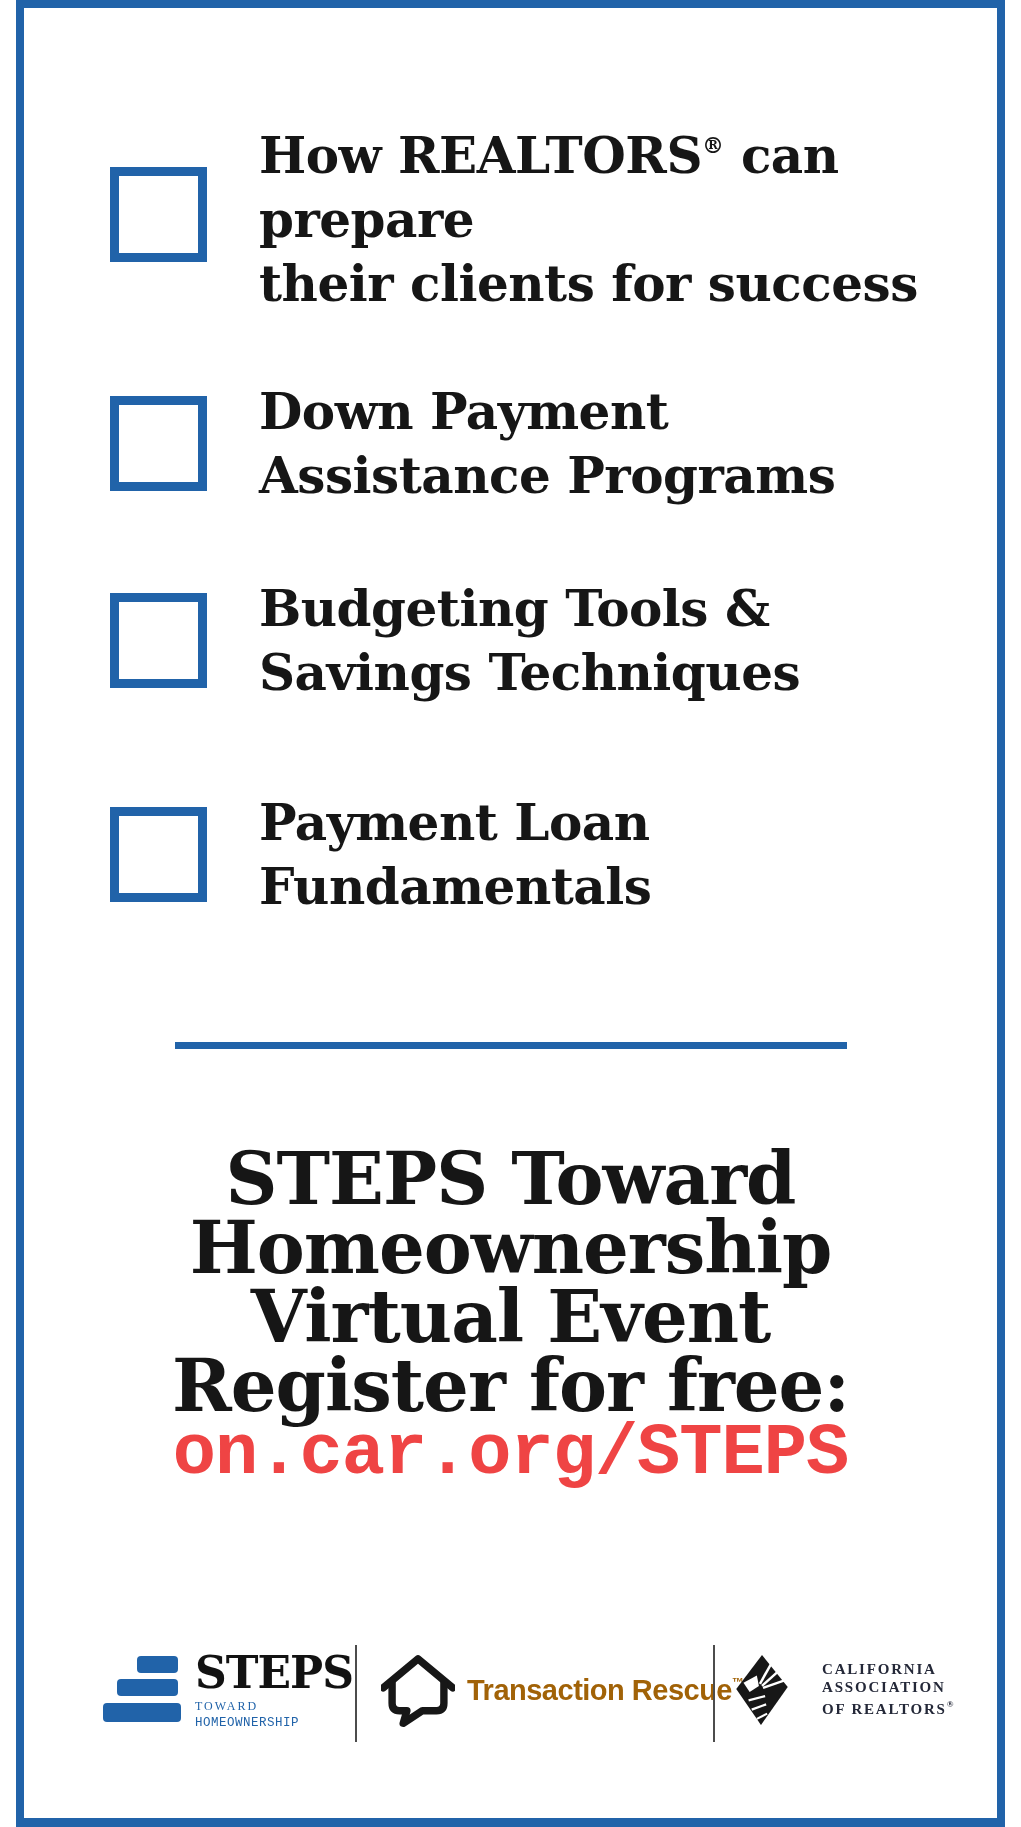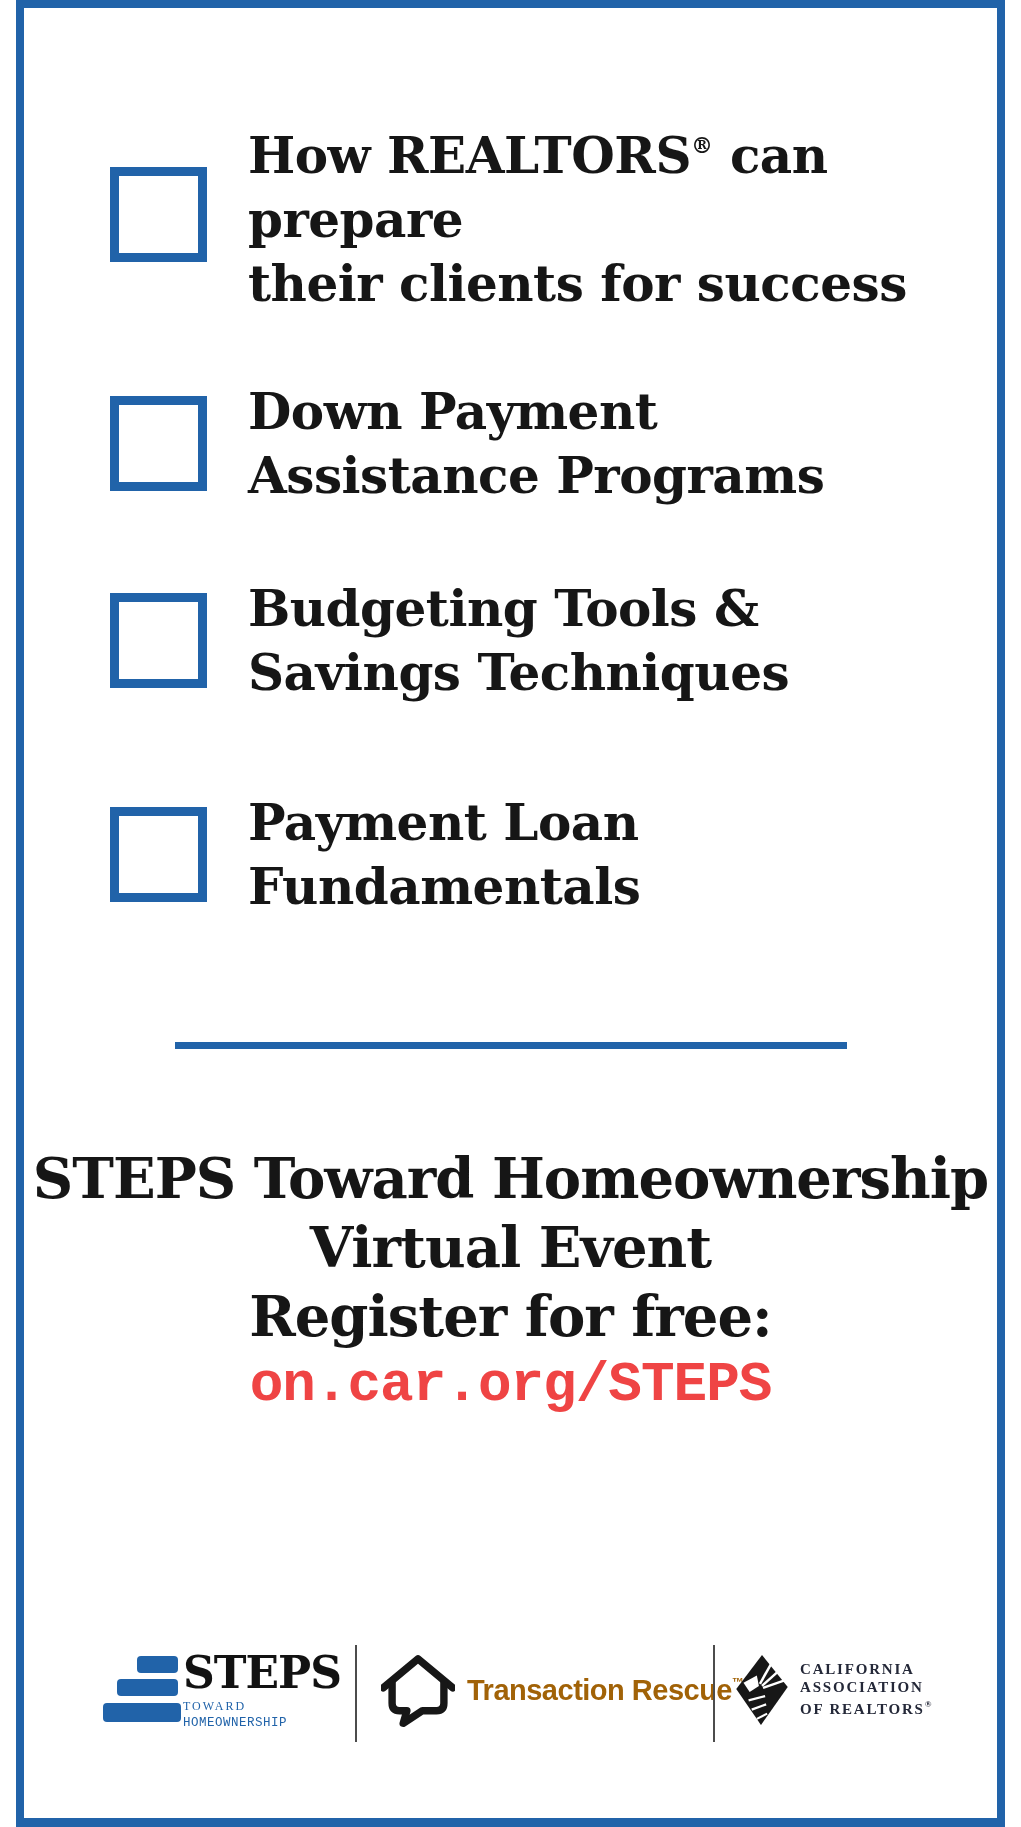--- a/index.html
+++ b/index.html
@@ -9,21 +9,21 @@
   }
   
   .frame{
     position:absolute;left:16px;right:16px;top:0;bottom:0;
     border:8px solid #2163A9;border-bottom-width:9px;box-sizing:border-box;
     pointer-events:none;
   }
   
   .check-row{
     position:absolute;left:110px;height:95px;
-    display:flex;align-items:center;gap:41px;
+    display:flex;align-items:center;gap:52px;
   }
   .checkbox{
     flex:none;width:97px;height:95px;box-sizing:border-box;
     border:9px solid #2163A9;background:#fff;
   }
   .item-text{
     white-space:pre-line;
     font-size:50px;font-weight:bold;line-height:64px;
     letter-spacing:-0.5px;color:#161616;
   }
@@ -31,25 +31,25 @@
     font-size:22px;font-weight:bold;vertical-align:20px;letter-spacing:0;
   }
   .divider{
     position:absolute;left:175px;top:1042px;width:672px;height:7px;
     background:#2163A9;
   }
   
   .event{
     position:absolute;left:24px;right:24px;top:1144px;
     text-align:center;color:#161616;
-    font-size:56px;font-weight:bold;line-height:69px;letter-spacing:-1px;
+    font-size:72px;font-weight:bold;line-height:69px;letter-spacing:-1px;
   }
   .event .link-line{color:#ef4444;font-family:Liberation Mono, monospace;}
   
-  .steps-logo{position:absolute;left:103px;top:1650px;display:flex;gap:0;}
+  .steps-logo{position:absolute;left:103px;top:1650px;display:flex;gap:12px;}
   .stairs{position:relative;flex:none;width:80px;height:78px;}
   .stair{position:absolute;background:#2163A9;border-radius:4px;}
   .stair.s1{left:34px;top:6px;width:41px;height:17px;}
   .stair.s2{left:14px;top:29px;width:61px;height:17px;}
   .stair.s3{left:0;top:53px;width:78px;height:19px;}
   .steps-title{
     font-size:44px;line-height:46px;font-weight:bold;color:#121212;
     letter-spacing:-1px;font-family:"DejaVu Serif", serif;
   }
   .steps-sub1{
@@ -71,21 +71,21 @@
     font-family:"Liberation Sans", sans-serif;font-weight:bold;
     font-size:29px;color:#a16207;letter-spacing:-0.5px;
   }
   .tr-label .tm{font-size:12px;vertical-align:14px;letter-spacing:0;}
   .car-logo{
     position:absolute;left:736px;top:1652px;height:76px;
     display:flex;align-items:center;gap:12px;
   }
   .car-text{
     font-family:"Liberation Serif", serif;color:#242838;
-    font-size:15px;line-height:17.5px;letter-spacing:1.8px;font-weight:bold;
+    font-size:15px;line-height:17.5px;letter-spacing:1.8px;font-weight:bold;margin-left:22px;
   }
   .car-text .reg2{font-size:9px;vertical-align:7px;letter-spacing:0;}
 </style>
 </head>
 <body>
 
 <div class="page">
 
   <div class="frame"></div>
 

